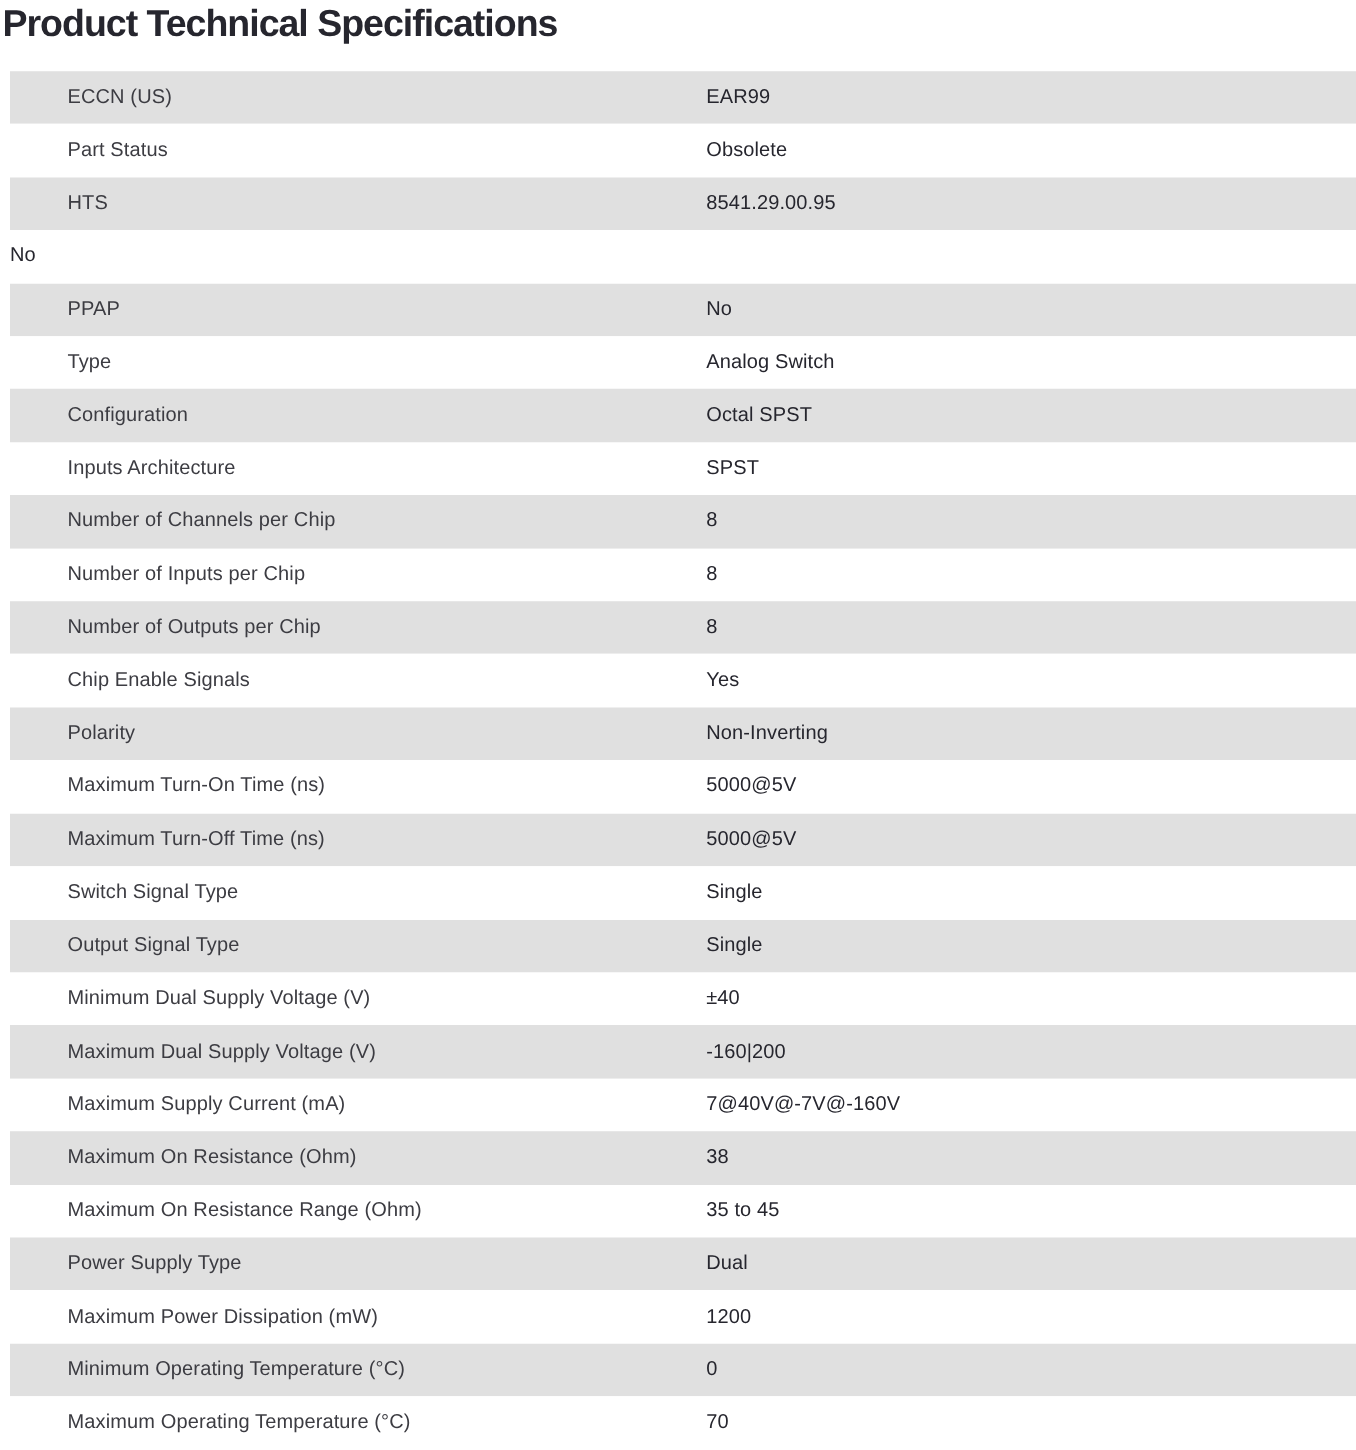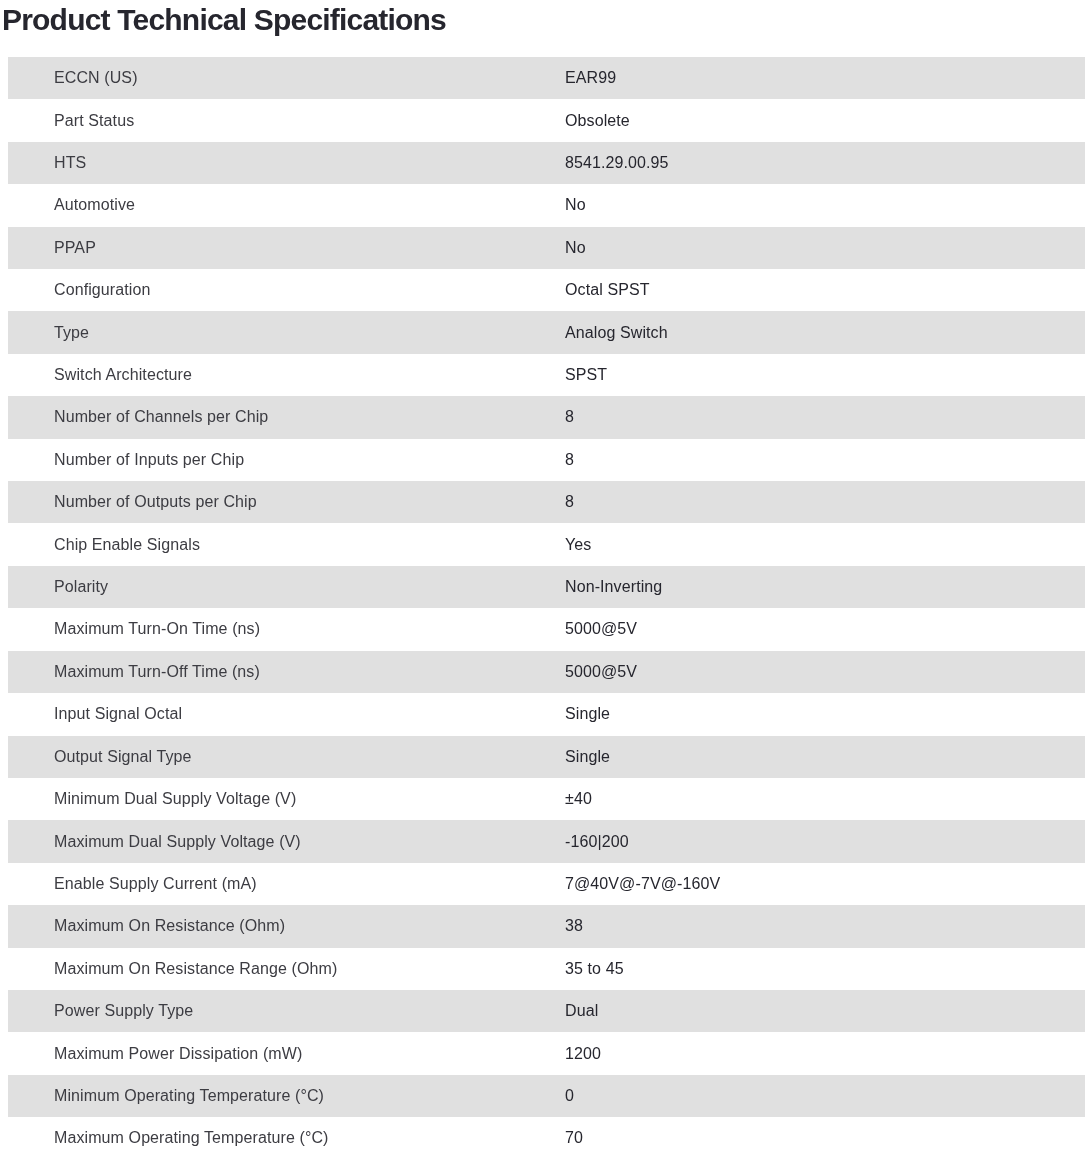--- a/index.html
+++ b/index.html
@@ -82,41 +82,40 @@
     <div class="cell label">Part Status</div>
     <div class="cell value">Obsolete</div>
   </div>
 
   <div class="row">
     <div class="cell label">HTS</div>
     <div class="cell value">8541.29.00.95</div>
   </div>
 
   <div class="row">
-    <div class="cell label">Automotive</div>
     <div class="cell value">No</div>
   </div>
 
   <div class="row">
     <div class="cell label">PPAP</div>
     <div class="cell value">No</div>
   </div>
 
   <div class="row">
+    <div class="cell label">Type</div>
+    <div class="cell value">Analog Switch</div>
+  </div>
+
+  <div class="row">
     <div class="cell label">Configuration</div>
     <div class="cell value">Octal SPST</div>
   </div>
 
   <div class="row">
-    <div class="cell label">Type</div>
-    <div class="cell value">Analog Switch</div>
-  </div>
-
-  <div class="row">
-    <div class="cell label">Switch Architecture</div>
+    <div class="cell label">Inputs Architecture</div>
     <div class="cell value">SPST</div>
   </div>
 
   <div class="row">
     <div class="cell label">Number of Channels per Chip</div>
     <div class="cell value">8</div>
   </div>
 
   <div class="row">
     <div class="cell label">Number of Inputs per Chip</div>
@@ -142,41 +141,41 @@
     <div class="cell label">Maximum Turn-On Time (ns)</div>
     <div class="cell value">5000@5V</div>
   </div>
 
   <div class="row">
     <div class="cell label">Maximum Turn-Off Time (ns)</div>
     <div class="cell value">5000@5V</div>
   </div>
 
   <div class="row">
-    <div class="cell label">Input Signal Octal</div>
+    <div class="cell label">Switch Signal Type</div>
     <div class="cell value">Single</div>
   </div>
 
   <div class="row">
     <div class="cell label">Output Signal Type</div>
     <div class="cell value">Single</div>
   </div>
 
   <div class="row">
     <div class="cell label">Minimum Dual Supply Voltage (V)</div>
     <div class="cell value">±40</div>
   </div>
 
   <div class="row">
     <div class="cell label">Maximum Dual Supply Voltage (V)</div>
     <div class="cell value">-160|200</div>
   </div>
 
   <div class="row">
-    <div class="cell label">Enable Supply Current (mA)</div>
+    <div class="cell label">Maximum Supply Current (mA)</div>
     <div class="cell value">7@40V@-7V@-160V</div>
   </div>
 
   <div class="row">
     <div class="cell label">Maximum On Resistance (Ohm)</div>
     <div class="cell value">38</div>
   </div>
 
   <div class="row">
     <div class="cell label">Maximum On Resistance Range (Ohm)</div>

